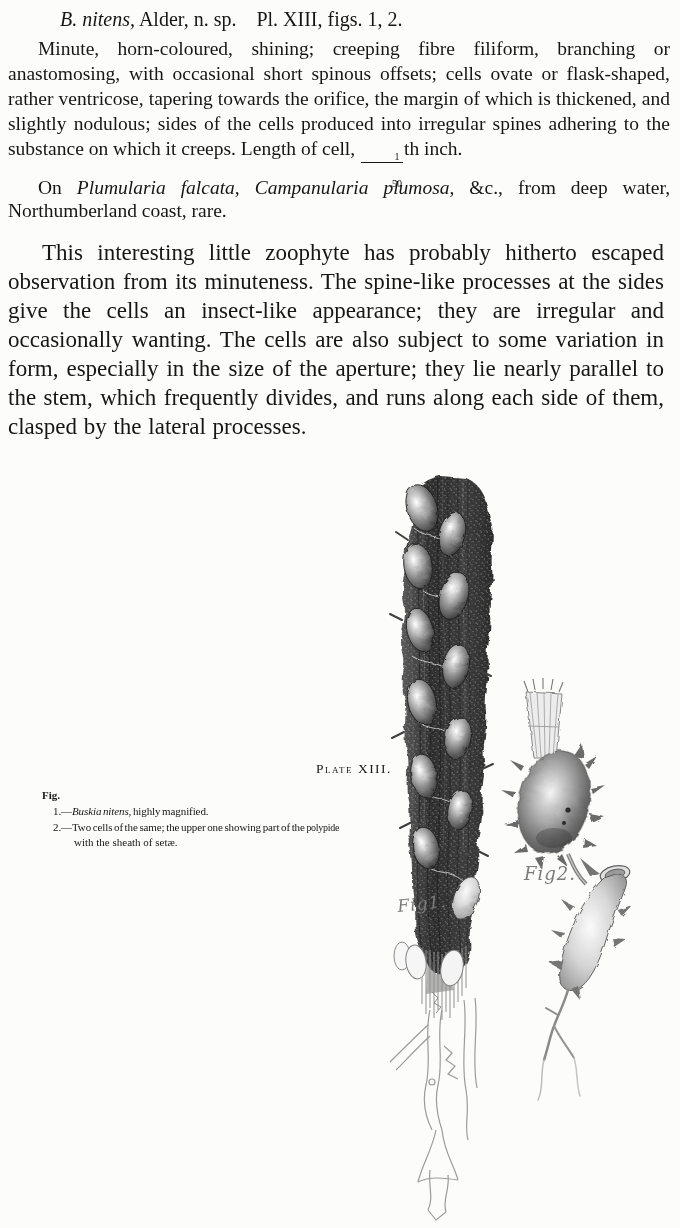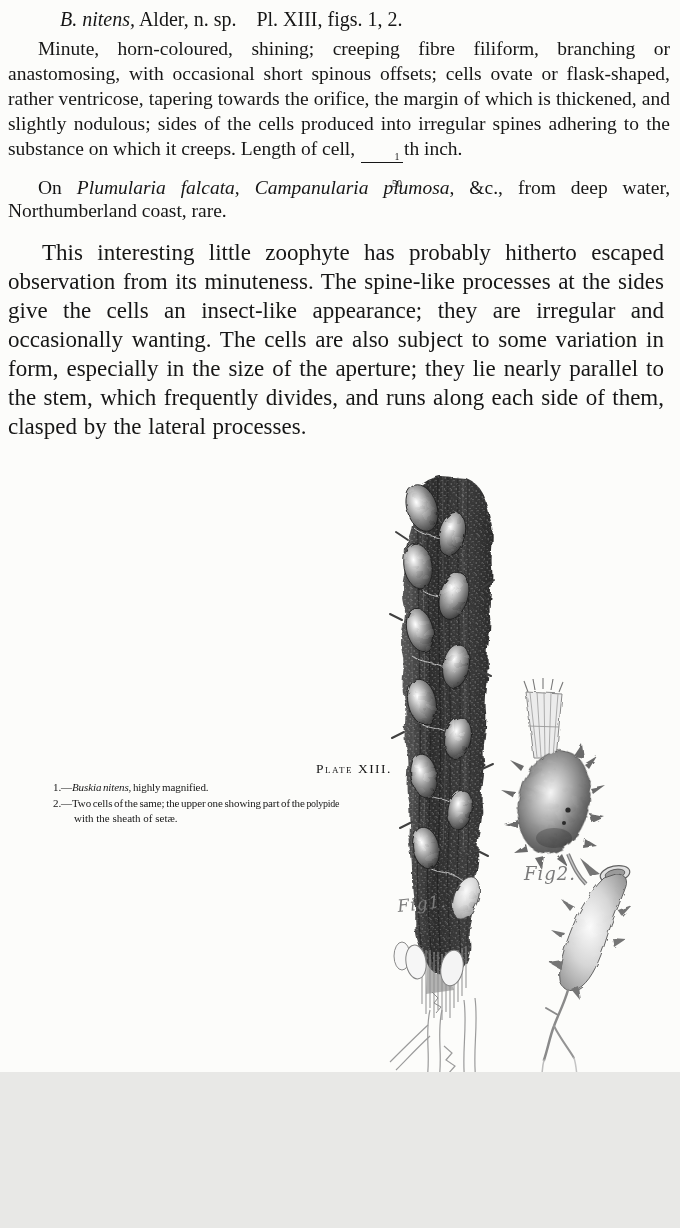--- a/index.html
+++ b/index.html
@@ -1,18 +1,18 @@
 <!DOCTYPE html>
 <html><head>
 <meta charset="utf-8">
 <style>
   html,body{margin:0;padding:0;background:#e8e8e6;}
   .page{
     position:relative;
-    width:680px;height:1072px;
+    width:680px;height:1228px;
     background:#fcfcfa;
     font-family:"Liberation Serif","DejaVu Serif",serif;
     color:#161616;
     overflow:hidden;
   }
   
   .heading{
     position:absolute;top:8px;left:60px;
     font-size:20px;white-space:nowrap;
   }
@@ -79,20 +79,21 @@
         <span class="num">1</span>
         <span class="den">50</span>
       </span><span>th inch.</span></p>
 
   <p class="p2"><span>On </span><span class="it">Plumularia falcata</span><span>, </span><span class="it">Campanularia plumosa</span><span>, &amp;c., from deep water, Northumberland coast, rare.</span></p>
 
   <p class="p3">This interesting little zoophyte has probably hitherto escaped observation from its minuteness.  The spine-like processes at the sides give the cells an insect-like appearance; they are irregular and occasionally wanting.  The cells are also subject to some variation in form, especially in the size of the aperture; they lie nearly parallel to the stem, which frequently divides, and runs along each side of them, clasped by the lateral processes.</p>
 
   <div class="plates">
     <div class="plate-no">Plate XIII.</div>
+    <div class="fig-head">Fig.</div>
     <div class="fig-item"><span>1.—</span><span class="it">Buskia nitens,</span><span> highly magnified.</span></div>
     <div class="fig-item"><span>2.—</span><span>Two cells of the same; the upper one showing part of the </span><span class="tail">polypide</span></div>
     <div class="fig-cont">with the sheath of setæ.</div>
   </div>
 
   <svg class="illus" viewBox="0 0 302 758">
     <defs>
       <linearGradient id="bandG" x1="0" y1="0" x2="1" y2="0">
         <stop offset="0" stop-color="#5a5a5a"></stop>
         <stop offset="0.35" stop-color="#2e2e2e"></stop>

